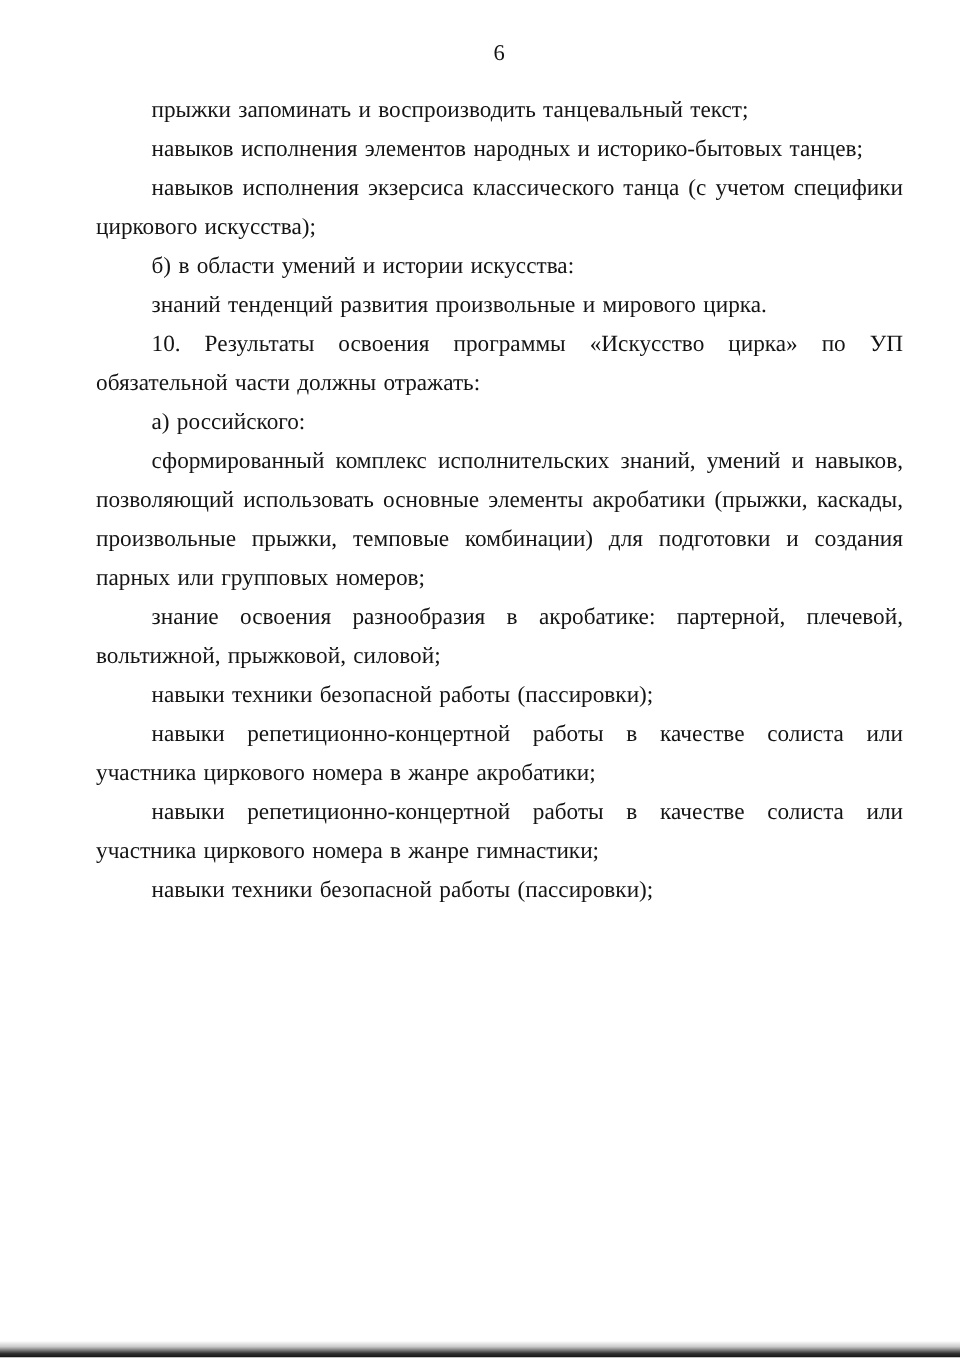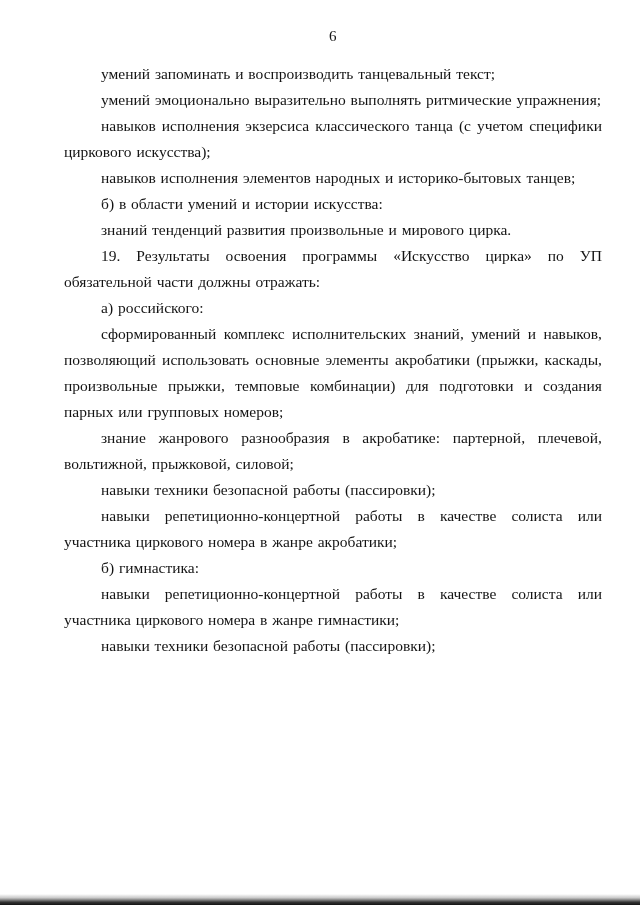--- a/index.html
+++ b/index.html
@@ -50,30 +50,28 @@
       rgba(5,5,5,0.95) 100%);
     filter: blur(0.5px);
   }
 </style>
 </head>
 <body>
 
 <div class="page">
   <div class="page-number">6</div>
 
-  <p class="para">умений запоминать и воспроизводить танцевальный текст;</p>
-  <p class="para">умений эмоционально выразительно выполнять ритмические упражнения;</p>
+  <p class="para">прыжки запоминать и воспроизводить танцевальный текст;</p>
+  <p class="para">навыков исполнения элементов народных и историко-бытовых танцев;</p>
   <p class="para">навыков исполнения экзерсиса классического танца (с учетом специфики циркового искусства);</p>
-  <p class="para">навыков исполнения элементов народных и историко-бытовых танцев;</p>
   <p class="para">б) в области умений и истории искусства:</p>
   <p class="para">знаний тенденций развития произвольные и мирового цирка.</p>
-  <p class="para">19. Результаты освоения программы «Искусство цирка» по УП обязательной части должны отражать:</p>
+  <p class="para">10. Результаты освоения программы «Искусство цирка» по УП обязательной части должны отражать:</p>
   <p class="para">а) российского:</p>
   <p class="para">сформированный комплекс исполнительских знаний, умений и навыков, позволяющий использовать основные элементы акробатики (прыжки, каскады, произвольные прыжки, темповые комбинации) для подготовки и создания парных или групповых номеров;</p>
-  <p class="para">знание жанрового разнообразия в акробатике: партерной, плечевой, вольтижной, прыжковой, силовой;</p>
+  <p class="para">знание освоения разнообразия в акробатике: партерной, плечевой, вольтижной, прыжковой, силовой;</p>
   <p class="para">навыки техники безопасной работы (пассировки);</p>
   <p class="para">навыки репетиционно-концертной работы в качестве солиста или участника циркового номера в жанре акробатики;</p>
-  <p class="para">б) гимнастика:</p>
   <p class="para">навыки репетиционно-концертной работы в качестве солиста или участника циркового номера в жанре гимнастики;</p>
   <p class="para">навыки техники безопасной работы (пассировки);</p>
 </div>
 
 <div class="scan-edge-bottom"></div>
 
 </body></html>

